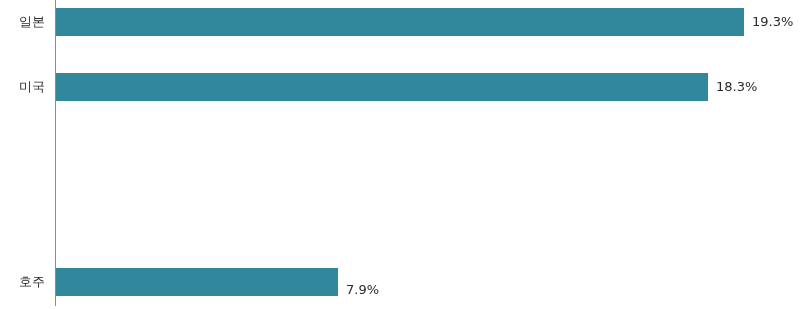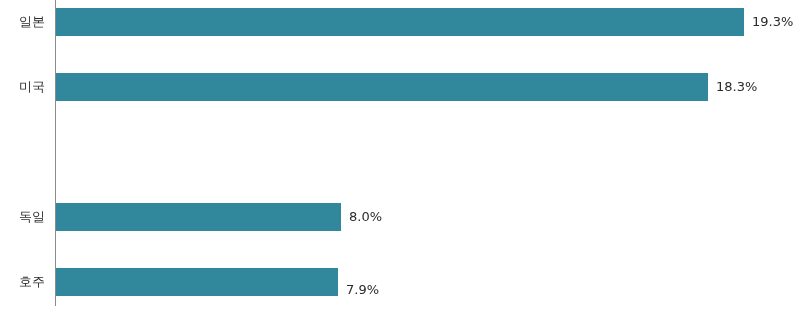--- a/index.html
+++ b/index.html
@@ -70,23 +70,18 @@
 <div class="bar-row" style="top: 8px;">
       <div class="cat-label">일본</div>
       <div class="bar" style="width: 688px; background: rgb(49, 135, 155);"></div>
       <div class="value-label" style="left: 752px;">19.3%</div>
     </div>
     <div class="bar-row" style="top: 73px;">
       <div class="cat-label">미국</div>
       <div class="bar" style="width: 652px; background: rgb(49, 135, 155);"></div>
       <div class="value-label" style="left: 716px;">18.3%</div>
     </div>
-    <div class="bar-row" style="top: 203px;">
-      <div class="cat-label">독일</div>
-      <div class="bar" style="width: 285px; background: rgb(49, 135, 155);"></div>
-      <div class="value-label" style="left: 349px;">8.0%</div>
-    </div>
     <div class="bar-row" style="top: 268px;">
       <div class="cat-label">호주</div>
       <div class="bar" style="width: 282px; background: rgb(49, 135, 155);"></div>
       <div class="value-label" style="left: 346px; margin-top: 8px;">7.9%</div>
     </div>
   </div>
 
 </body></html>

